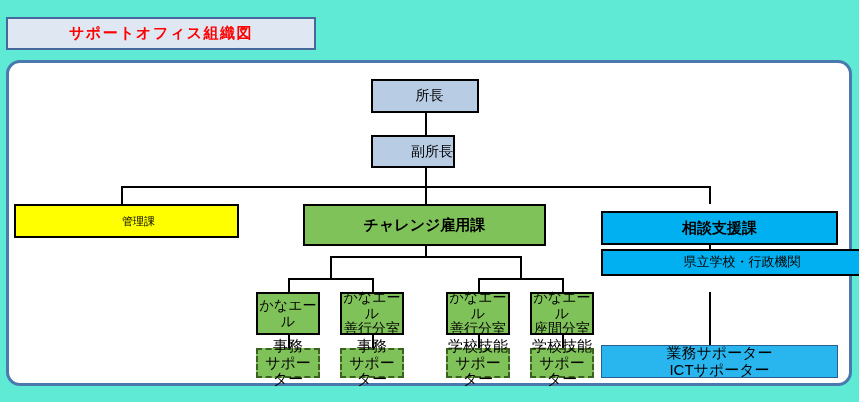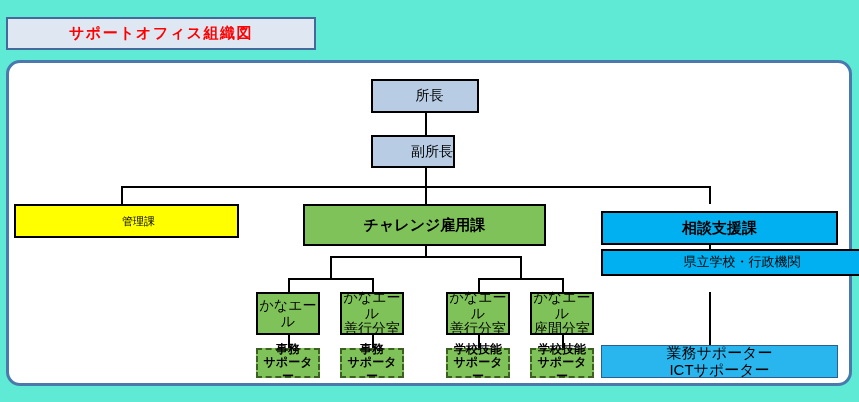--- a/index.html
+++ b/index.html
@@ -106,22 +106,21 @@
     font-size: 15px;
   }
   .n-green-small {
     background: #80c25a;
     border: 2px solid #000000;
     font-size: 14px;
   }
   .n-green-dashed {
     background: #80c25a;
     border: 2px dashed #3c6020;
-    font-size: 12px;
-    font-weight: bold;
+    font-size: 15px;
   }
 
   
   .conn {
     position: absolute;
     background: #000000;
     z-index: 1;
   }
   .conn-v { width: 2px; }
   .conn-h { height: 2px; }

